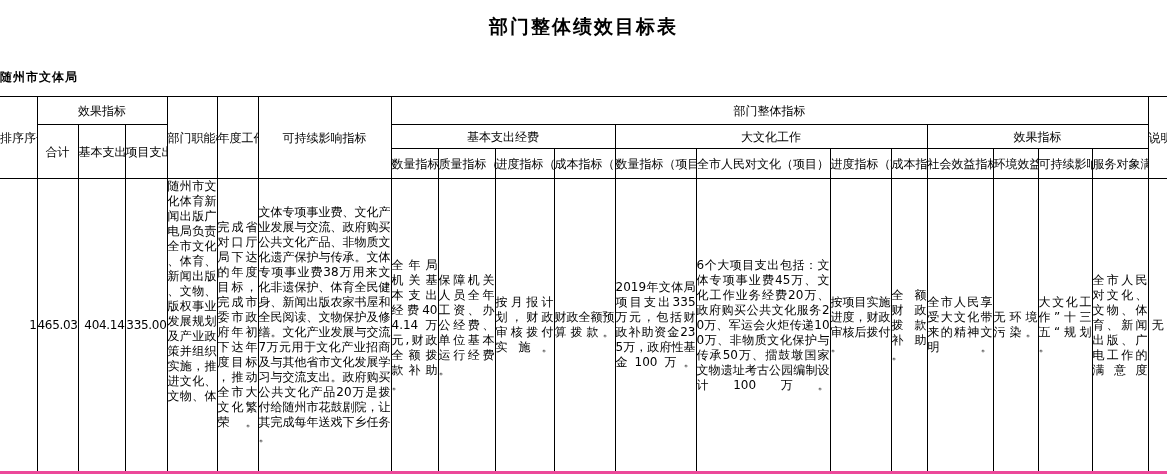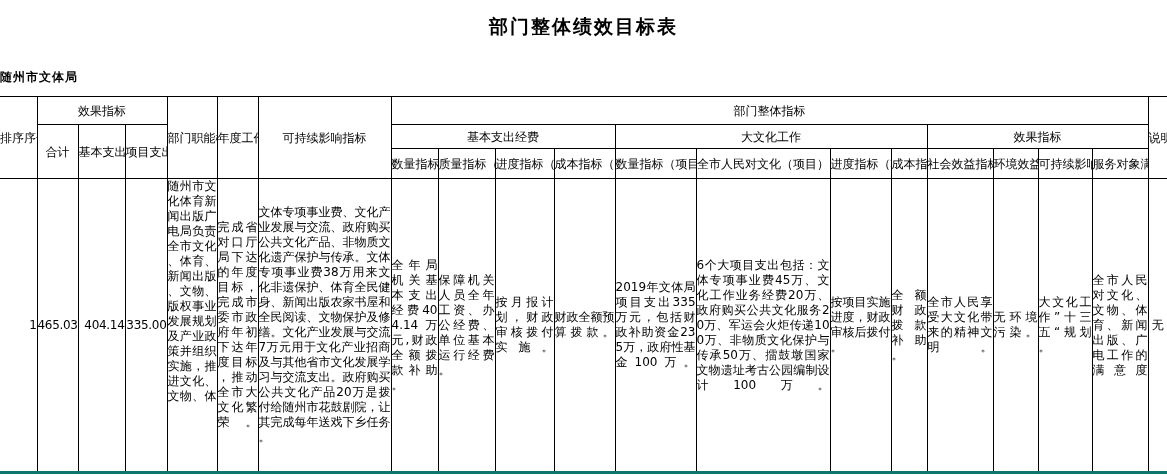--- a/index.html
+++ b/index.html
@@ -20,21 +20,21 @@
     border-collapse:collapse;table-layout:fixed;background:#fff;
   }
   table.tg td{
     border:1px solid #000;padding:0;font-size:12px;color:#000;
     overflow:hidden;background:#fff;
   }
   tr.hr1{height:28px}
   tr.hr2{height:24px}
   tr.hr3{height:30px}
   tr.dr{height:294px}
-  tr.dr td{border-bottom:3px solid #0f766e;}
+  tr.dr td{border-bottom:3px solid #ec4899;}
   .first{border-left:none !important;}
   .last{border-right:none !important;}
   .hc{text-align:center;vertical-align:middle;white-space:nowrap;line-height:14px;}
   .dc{
     vertical-align:middle;text-align:justify;text-align-last:justify;
     word-break:break-all;line-break:anywhere;line-height:15px;padding:0 2px;
   }
   .top{vertical-align:top;padding-top:2px;}
   .num{
     text-align:right;text-align-last:right;vertical-align:middle;

